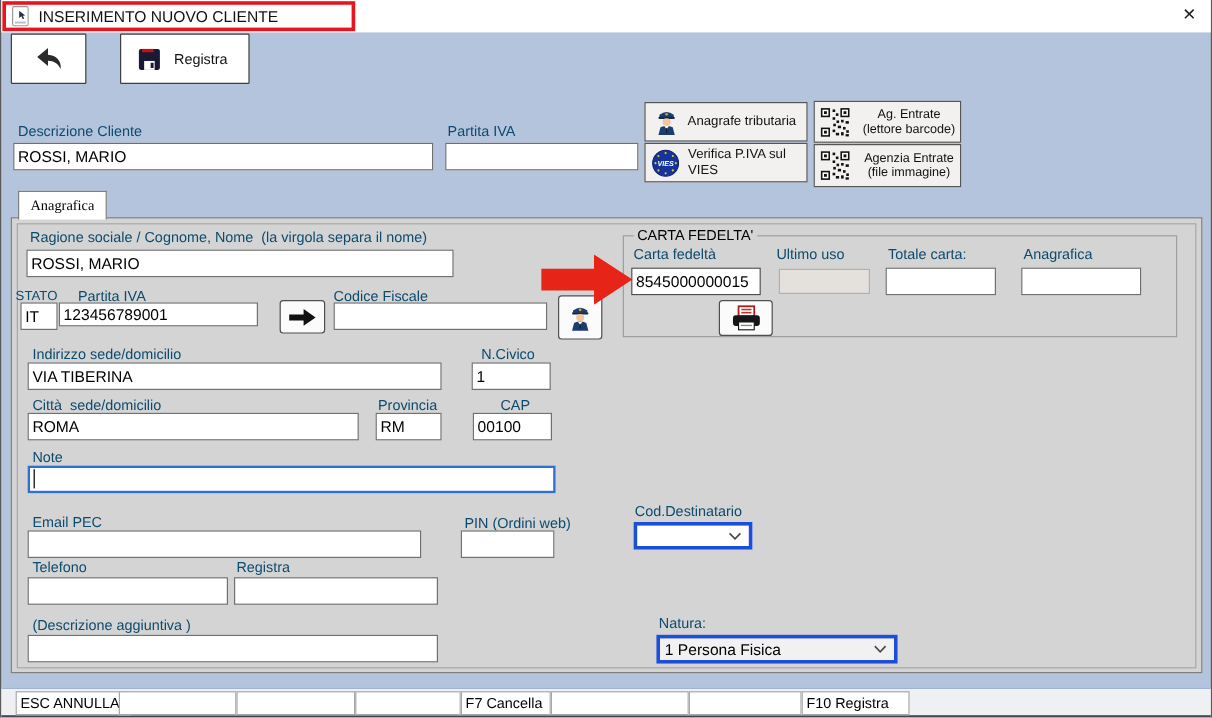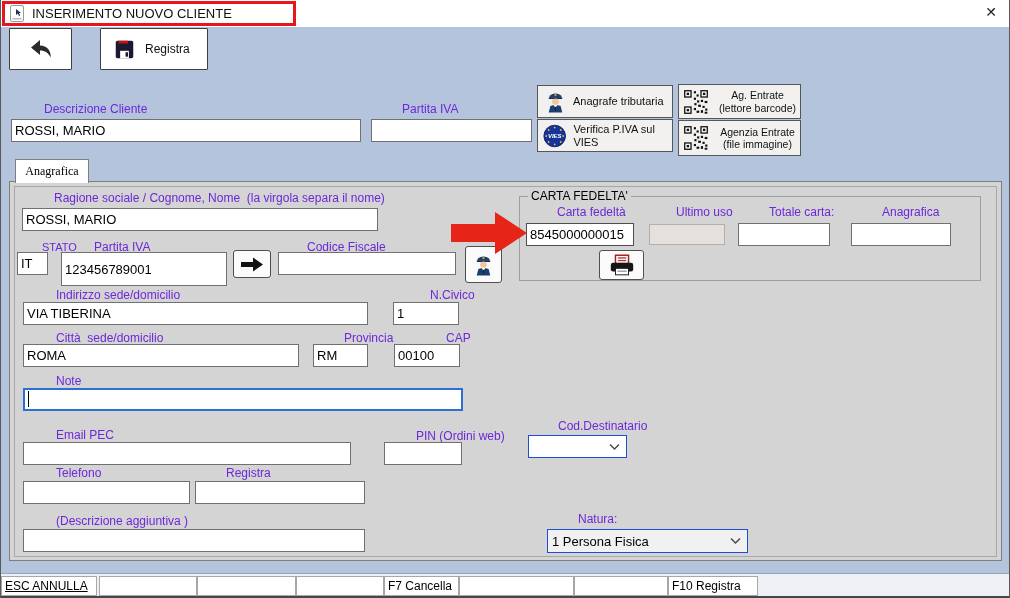--- a/index.html
+++ b/index.html
@@ -6,41 +6,41 @@
   body { font-family:"Liberation Sans", sans-serif; background:#9aa7b8; }
   .window { position:relative; width:1010px; height:598px; background:#b5c4dd;
             border-left:1px solid #5a5a5a; border-right:1px solid #5a5a5a; overflow:hidden; }
   .titlebar { position:absolute; left:0; top:0; width:1010px; height:27px; background:#ffffff; }
   .red-box { position:absolute; left:1px; top:1px; width:294px; height:25px; border:3px solid #e8141e; background:#fff; display:flex; align-items:center; }
   .app-icon { margin-left:5px; width:14px; height:17px; }
   .title-text { margin-left:8px; font-size:13px; color:#111; white-space:nowrap; }
   .close-x { position:absolute; right:14px; top:4px; font-size:14px; color:#222; cursor:default; }
   .tbtn { position:absolute; background:#fff; border:1px solid #3f3f3f; border-radius:1px;
           display:flex; align-items:center; justify-content:center; gap:10px; font-size:12px; color:#111; }
-  .lbl { position:absolute; font-size:12px; color:#6d28d9; white-space:pre;margin-left:29px; }
+  .lbl { position:absolute; font-size:12px; color:#0c4a6e; white-space:pre; }
   .lbl-sm { font-size:11px; }
   .inp { position:absolute; background:#fff; border:1px solid #707070; font:13px "Liberation Sans",sans-serif;
          padding:1px 3px; color:#000; outline:none; }
   .inp-dis { background:#e4e1dd; border:1px solid #b3b0ac; }
   .btn-gray { position:absolute; background:#f2f1f0; border:1px solid #565656; display:flex;
               align-items:center; font-size:11px; color:#111; line-height:1.15; }
   .tab { position:absolute; left:14px; top:159px; width:74px; height:24px; background:#d4d4d4;
          border:1px solid #7f7f7f; border-bottom:none; z-index:3; display:flex; align-items:flex-start;
          justify-content:center; font-size:12px; padding-top:4px; background:#fff;font-family:Liberation Serif, serif; }
   .panel { position:absolute; left:8px; top:181px; width:993px; height:380px; background:#d4d4d4;
            border:1px solid #7f7f7f; z-index:1; }
   .panel-inner { position:absolute; left:13px; top:186px; width:983px; height:371px;
                  border:1px solid #a8a8a8; z-index:1; pointer-events:none; }
   .over { z-index:4; }
   .groupbox { position:absolute; left:518px; top:196px; width:462px; height:85px; border:1px solid #9f9f9f; z-index:4; }
   .group-legend { position:absolute; left:527px; top:189px; background:#d4d4d4; padding:0 3px;
                   font-size:12px; z-index:5; }
   .sq-btn { position:absolute; background:#fbfbfb; border:1px solid #4f4f4f; border-radius:3px;
             display:flex; align-items:center; justify-content:center; }
-  .combo { position:absolute; background:#fff; border:1px solid #1d4ed8; display:flex; align-items:center;
+  .combo { position:absolute; background:#fff; border:3px solid #1d4ed8; display:flex; align-items:center;
            font-size:13px; padding:1px 4px; }
   .combo .chev { position:absolute; right:6px; top:50%; transform:translateY(-50%); }
   .combo-gray { background:#f1f1f1; }
   .note-caret { position:absolute; width:1px; height:16px; background:#000; z-index:6; }
   .statusbar { position:absolute; left:0; top:573px; width:1010px; height:25px; background:#eef0f3;
                border-top:1px solid #8fa6c4; border-bottom:2px solid #474747; z-index:5; }
   .scell { position:absolute; top:2px; height:20px; background:#fff; border:1px solid #a7a7a7;
            font-size:12px; color:#000; padding:2px 3px 0 3px; white-space:nowrap; overflow:hidden; }
   .red-arrow { position:absolute; left:450px; top:212px; z-index:6; }
   svg { display:block; }
@@ -162,21 +162,21 @@
   </div>
   <div class="panel"></div>
   <div class="panel-inner"></div>
 
   <span class="lbl over" style="left:24px; top:191px;">Ragione sociale / Cognome, Nome  (la virgola separa il nome)</span>
   <input class="inp over" style="left: 21px; top: 208px; width: 356px; height: 23px;" value="ROSSI, MARIO">
 
   <span class="lbl lbl-sm over" style="left:12px; top:241px;">STATO</span>
   <input class="inp over" style="left: 16px; top: 252px; width: 31px; height: 23px;" value="IT">
   <span class="lbl over" style="left:64px; top:240px;">Partita IVA</span>
-  <input class="inp over" style="left: 60px; top: 252px; width: 166px; height: 34px;" value="123456789001">
+  <input class="inp over" style="left: 48px; top: 252px; width: 166px; height: 20px;" value="123456789001">
   <div class="sq-btn over" style="left:232px; top:250px; width:38px; height:28px;">
     <svg width="24" height="15" viewBox="0 0 24 15">
       <path d="M1 5 L13 5 L13 0.5 L23 7.5 L13 14.5 L13 10 L1 10 Z" fill="#111"></path>
     </svg>
   </div>
   <span class="lbl over" style="left:277px; top:240px;text-align:right;">Codice Fiscale</span>
   <input class="inp over" style="left: 277px; top: 252px; width: 178px; height: 23px;" value="">
   <div class="sq-btn over" style="left:464px; top:246px; width:37px; height:37px;">
     <svg width="17" height="23">
         <use href="#police"></use>
@@ -245,21 +245,21 @@
   <input class="inp over" style="left: 22px; top: 529px; width: 342px; height: 23px;" value="">
   <span class="lbl over" style="left:548px; top:512px;">Natura:</span>
   <div class="combo combo-gray over" style="left:546px; top:529px; width:201px; height:24px;">
     <span>1 Persona Fisica</span>
     <svg class="chev" width="11" height="7" viewBox="0 0 11 7">
       <polyline points="1,1 5.5,5.6 10,1" fill="none" stroke="#4a4a4a" stroke-width="1.4"></polyline>
     </svg>
   </div>
 
   <div class="statusbar">
-    <div class="scell" style="left:0;   width:96px;text-decoration:underline;">ESC ANNULLA</div>
+    <div class="scell" style="left:12px;   width:96px;">ESC ANNULLA</div>
     <div class="scell" style="left:98px;  width:98px;"></div>
     <div class="scell" style="left:196px; width:99px;"></div>
     <div class="scell" style="left:295px; width:88px;"></div>
     <div class="scell" style="left:383px; width:75px;">F7 Cancella</div>
     <div class="scell" style="left:458px; width:115px;"></div>
     <div class="scell" style="left:573px; width:94px;"></div>
     <div class="scell" style="left:667px; width:90px;">F10 Registra</div>
   </div>
 
 </div>

